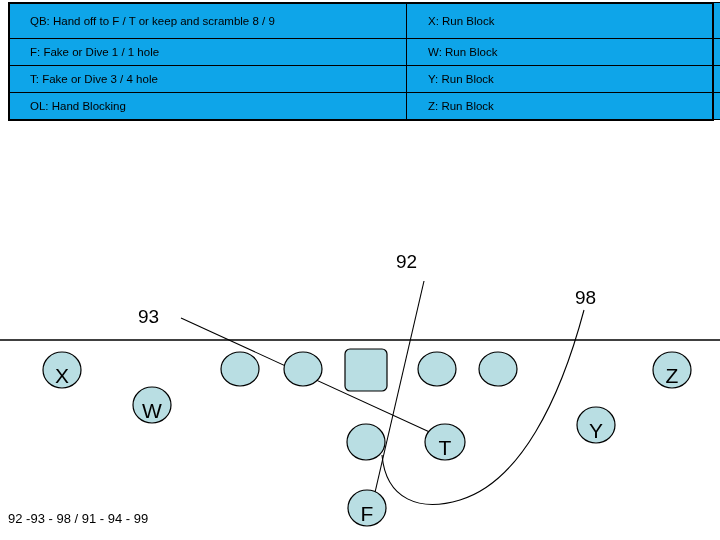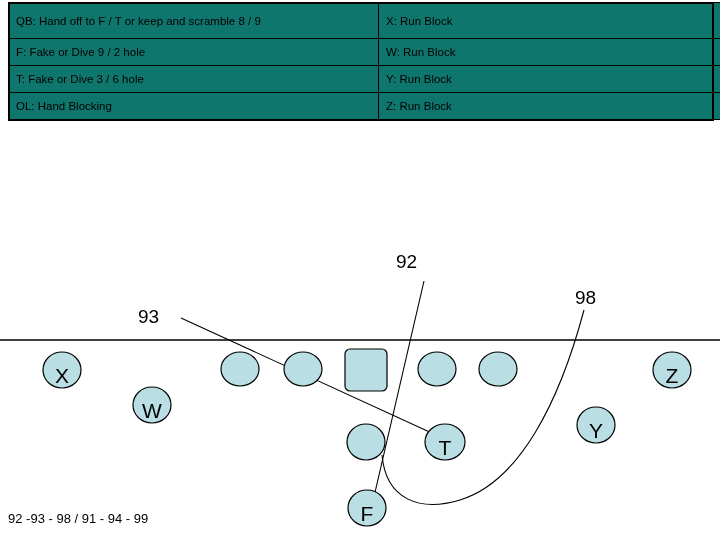--- a/index.html
+++ b/index.html
@@ -20,25 +20,25 @@
     position: absolute;
     left: 8px;
     top: 2px;
     width: 704px;
     border-collapse: collapse;
     table-layout: fixed;
   }
   #assignment-table td {
     border: 1px solid #000000;
     height: 26px;
-    padding: 0 7px;
+    padding: 0 21px;
     font-size: 11.5px;
     color: #000000;
     vertical-align: middle;
-    background: #0f766e;
+    background: #0ea5e9;
     white-space: nowrap;
     overflow: hidden;
   }
   #assignment-table tr:first-child td {
     height: 35px;
   }
   #assignment-table td.col-left  { width: 355px; }
   #assignment-table td.col-right { width: 349px; }
 
   
@@ -103,25 +103,25 @@
 </head>
 <body>
 
 <table id="assignment-table">
   <tbody>
     <tr>
       <td class="col-left">QB:  Hand off to F / T or keep and scramble 8 / 9</td>
       <td class="col-right">X: Run Block</td>
     </tr>
     <tr>
-      <td class="col-left">F: Fake or Dive 9 / 2 hole</td>
+      <td class="col-left">F: Fake or Dive 1 / 1 hole</td>
       <td class="col-right">W: Run Block</td>
     </tr>
     <tr>
-      <td class="col-left">T: Fake or Dive 3 / 6 hole</td>
+      <td class="col-left">T: Fake or Dive 3 / 4 hole</td>
       <td class="col-right">Y:  Run Block</td>
     </tr>
     <tr>
       <td class="col-left">OL: Hand Blocking</td>
       <td class="col-right">Z:  Run Block</td>
     </tr>
   </tbody>
 </table>
 <div id="table-wrap"></div>
 

